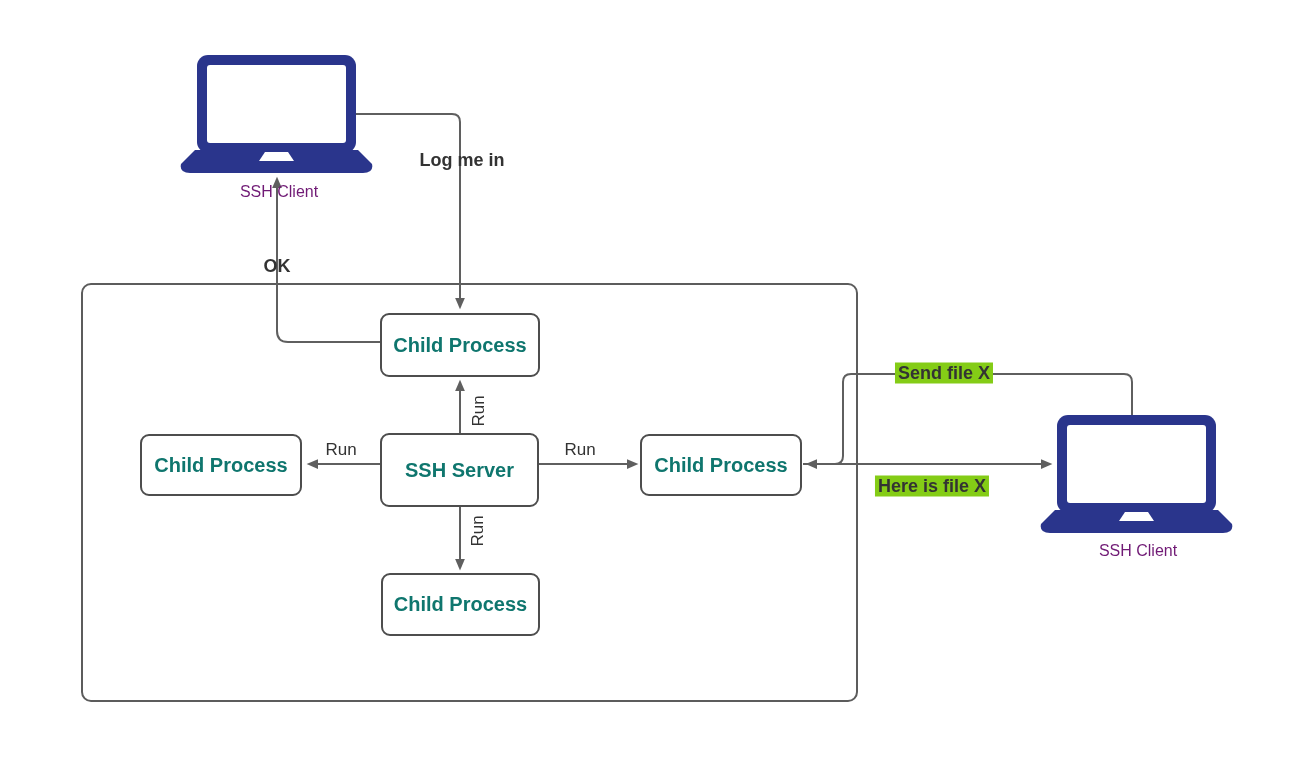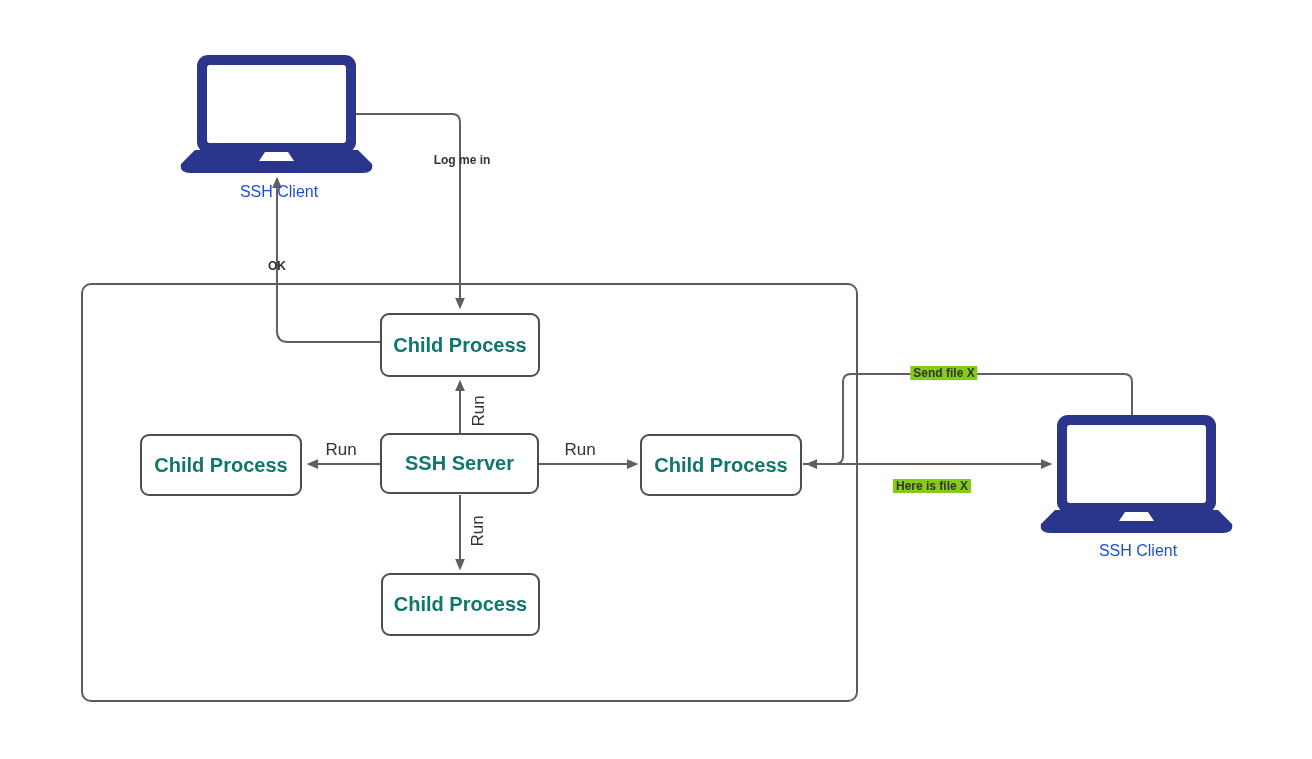--- a/index.html
+++ b/index.html
@@ -35,27 +35,27 @@
   }
   
   .laptop{position:absolute;width:193px;height:118px;}
   .laptop svg{display:block;}
   
   .lbl{
     position:absolute;
     transform:translate(-50%,-50%);
     white-space:nowrap;
     color:#333333;
-    font-size:12px;
+    font-size:18px;
   }
   .lbl.bold{font-weight:bold;}
   .lbl.bg{background:#84cc16;padding:0 3px;}
   .lbl.vert{transform:translate(-50%,-50%) rotate(-90deg);font-size:17px;}
   .lbl.run{font-size:17px;}
-  .lbl.nodelabel{font-size:16px;color:#1d4ed8;font-weight:normal;}
+  .lbl.nodelabel{font-size:16px;color:#701a75;font-weight:normal;}
 </style>
 </head>
 <body>
 
 <div id="canvas">
 
   <div class="container-box"></div>
 
   <svg id="edges" width="1312" height="759" viewBox="0 0 1312 759">
     <defs>
@@ -72,21 +72,21 @@
     <path class="edge" d="M1132 415 V382 Q1132 374 1124 374 H851 Q843 374 843 382 V456 Q843 464 835 464 H817" marker-end="url(#arrow)"></path>
     <path class="edge" d="M803 464 H1041" marker-end="url(#arrow)"></path>
   </svg>
 
   <div class="node" style="left:380px;top:313px;width:160px;height:64px;">
     <span>Child Process</span>
   </div>
   <div class="node" style="left:140px;top:434px;width:162px;height:62px;">
     <span>Child Process</span>
   </div>
-  <div class="node" style="left:380px;top:433px;width:159px;height:61px;">
+  <div class="node" style="left:380px;top:433px;width:159px;height:74px;">
     <span>SSH Server</span>
   </div>
   <div class="node" style="left:640px;top:434px;width:162px;height:62px;">
     <span>Child Process</span>
   </div>
   <div class="node" style="left:381px;top:573px;width:159px;height:63px;">
     <span>Child Process</span>
   </div>
 
   <div class="laptop" style="left:180px;top:55px;">

